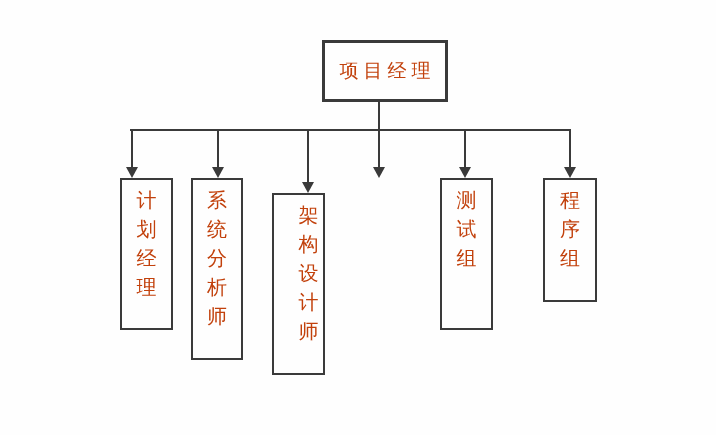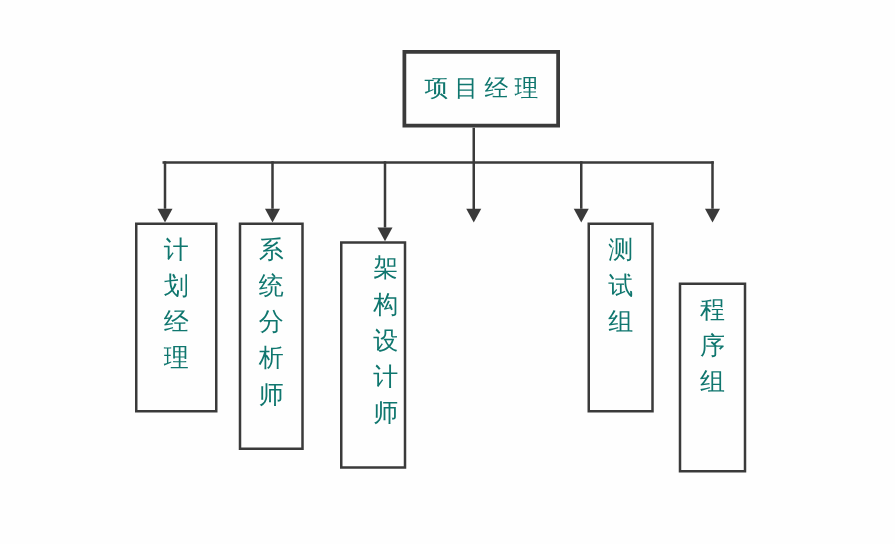--- a/index.html
+++ b/index.html
@@ -6,21 +6,21 @@
     margin: 0;
     padding: 0;
     background: #ffffff;
   }
   #canvas {
     position: relative;
     width: 716px;
     height: 435px;
     background: #fefefe;
     font-family: "Liberation Serif", "DejaVu Serif", serif;
-    color: #0f766e;
+    color: #c2410c;
     overflow: hidden;
   }
   
   .node {
     position: absolute;
     box-sizing: border-box;
     border: 2px solid #3a3a3a;
     background: #fefefe;
   }
   .node.root {
@@ -38,26 +38,26 @@
   .vlabel {
     display: block;
     width: 22px;
     margin: 6px auto 0 auto;
     font-size: 20px;
     line-height: 29px;
     text-align: center;
     word-break: break-all;
   }
   #node-root      { left: 322px; top: 40px;  width: 126px; height: 62px; }
-  #node-child-0   { left: 108px; top: 178px; width: 66px;  height: 152px; }
+  #node-child-0   { left: 120px; top: 178px; width: 53px;  height: 152px; }
   #node-child-1   { left: 191px; top: 178px; width: 52px;  height: 182px; }
   #node-child-2   { left: 272px; top: 193px; width: 53px;  height: 182px; padding-left: 20px; }
   #node-child-3   { left: 352px; top: 178px; width: 53px;  height: 152px; }
-  #node-child-4   { left: 440px; top: 178px; width: 53px;  height: 152px; margin-left: 30px; }
-  #node-child-5   { left: 543px; top: 178px; width: 54px;  height: 152px; margin-top: 48px; }
+  #node-child-4   { left: 440px; top: 178px; width: 53px;  height: 152px; }
+  #node-child-5   { left: 543px; top: 178px; width: 54px;  height: 124px; }
   
   .line {
     position: absolute;
     background: #3a3a3a;
   }
   #trunk-h   { left: 130px; top: 129px; width: 441px; height: 2px; }
   #stem-root { left: 378px; top: 102px; width: 2px;  height: 66px; } 
   #drop-0 { left: 131px; top: 129px; width: 2px; height: 38px; }
   #drop-1 { left: 217px; top: 129px; width: 2px; height: 38px; }
   #drop-2 { left: 307px; top: 129px; width: 2px; height: 53px; }

